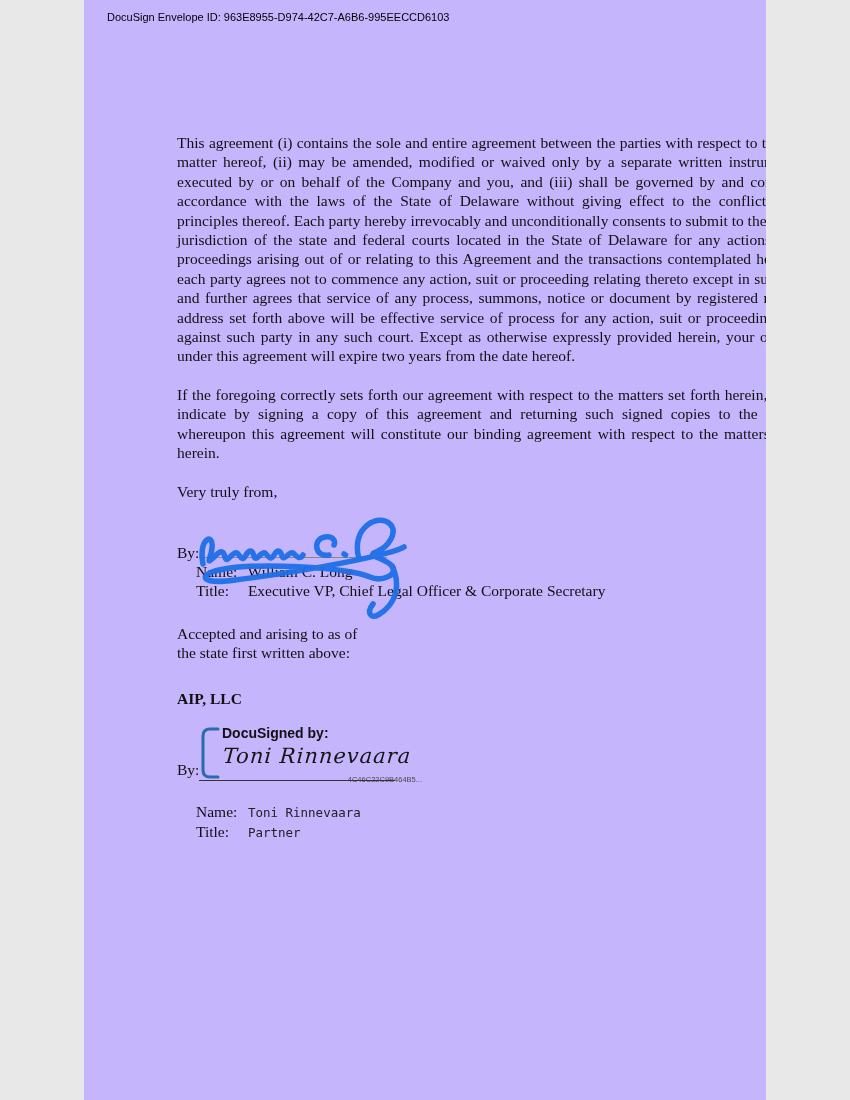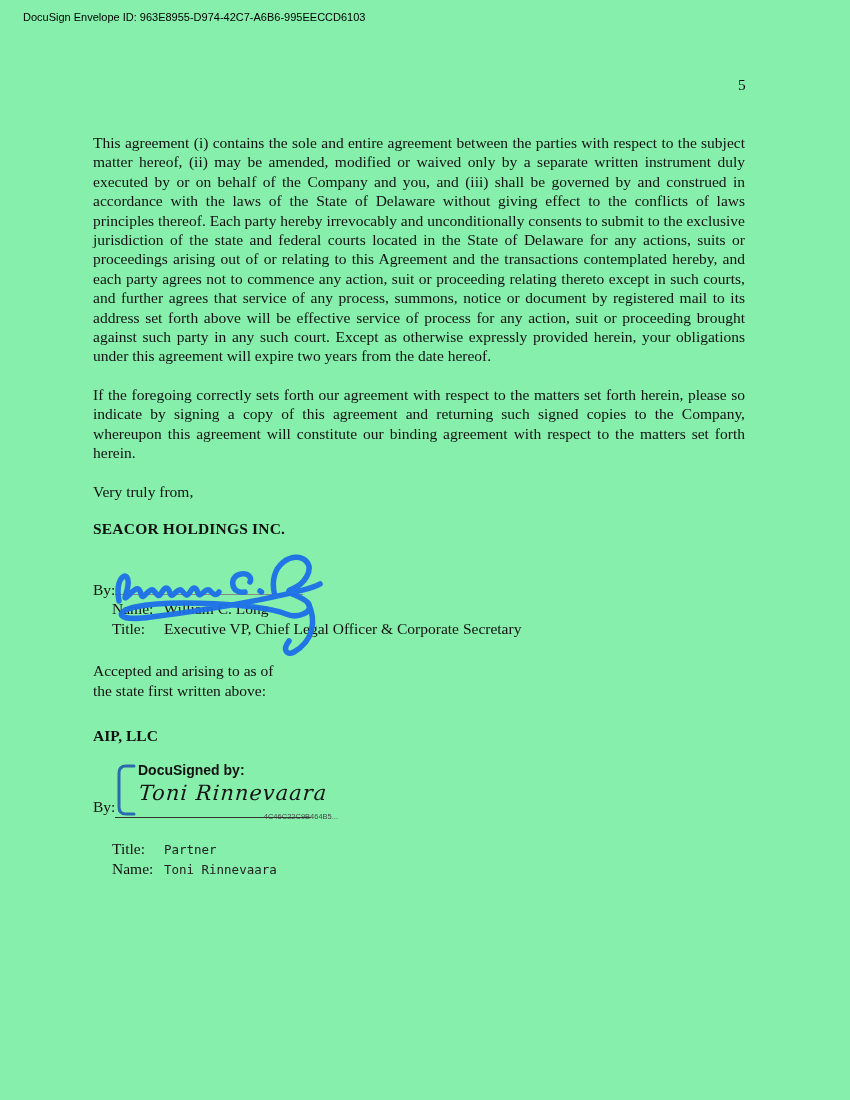--- a/index.html
+++ b/index.html
@@ -1,17 +1,17 @@
 <!DOCTYPE html>
 <html><head>
 <meta charset="utf-8">
 <style>
   html,body { margin:0; padding:0; background:#e8e8e8; }
   .page {
-    position:relative; width:850px; height:1100px; background:#86efac;
+    position:relative; width:682px; height:1100px; background:#c4b5fd;
     font-family:"Liberation Serif", serif; color:#111; overflow:hidden;
     margin:0 auto;
   }
   .envelope-id {
     position:absolute; left:23px; top:11px;
     font-family:"Liberation Sans", sans-serif; font-size:11px; color:#000;
   }
   .page-number { position:absolute; left:738px; top:76px; font-size:15.5px; }
   .content { position:absolute; left:93px; top:133px; width:652px; font-size:15.5px; line-height:19.4px; }
   .para { text-align:justify; margin:0 0 19px 0; }
@@ -56,21 +56,20 @@
 <div class="page">
 
   <div class="envelope-id">DocuSign Envelope ID: 963E8955-D974-42C7-A6B6-995EECCD6103</div>
   <div class="page-number">5</div>
 
   <div class="content">
 
     <p class="para">This agreement (i) contains the sole and entire agreement between the parties with respect to the subject matter hereof, (ii) may be amended, modified or waived only by a separate written instrument duly executed by or on behalf of the Company and you, and (iii) shall be governed by and construed in accordance with the laws of the State of Delaware without giving effect to the conflicts of laws principles thereof. Each party hereby irrevocably and unconditionally consents to submit to the exclusive jurisdiction of the state and federal courts located in the State of Delaware for any actions, suits or proceedings arising out of or relating to this Agreement and the transactions contemplated hereby, and each party agrees not to commence any action, suit or proceeding relating thereto except in such courts, and further agrees that service of any process, summons, notice or document by registered mail to its address set forth above will be effective service of process for any action, suit or proceeding brought against such party in any such court. Except as otherwise expressly provided herein, your obligations under this agreement will expire two years from the date hereof.</p>
     <p class="para">If the foregoing correctly sets forth our agreement with respect to the matters set forth herein, please so indicate by signing a copy of this agreement and returning such signed copies to the Company, whereupon this agreement will constitute our binding agreement with respect to the matters set forth herein.</p>
     <p class="closing">Very truly from,</p>
-    <p class="company">SEACOR HOLDINGS INC.</p>
 
     <div class="sig1">
       <svg class="sig1-svg" viewBox="0 0 246 126">
         <g fill="none" stroke="#1d6fe8" stroke-width="5.5" stroke-linecap="round" stroke-linejoin="round" opacity="0.95">
           <path d="M10,52 C5,26 21,20 19,36 C18,46 12,54 21,45 C27,39 30,37 32,45 C34,53 39,39 44,41 C47,43 49,51 53,43 C56,38 59,37 61,44 C63,51 68,39 72,41 C75,43 77,50 81,43 C84,38 87,37 89,44 C91,50 96,39 100,41 C103,43 106,49 110,43"></path>
           <path d="M136,43 C122,46 119,27 132,25 C140,24 143,29 141,33"></path>
           <path d="M151,42 l1.5,1"></path>
           <path d="M166,47 C157,15 186,1 197,12 C205,20 196,35 183,40 C172,44 193,46 199,54 C206,63 188,70 177,65 C152,55 62,50 26,58 C4,63 8,73 42,68 C122,58 200,42 211,35"></path>
           <path d="M199,54 C208,72 204,92 185,103 C178,107 173,101 180,92"></path>
         </g>
@@ -103,23 +102,23 @@
         <div class="ds-label">DocuSigned by:</div>
         <div class="ds-script">Toni Rinnevaara</div>
         <div class="ds-id">4C46C22C9B464B5...</div>
       </div>
       <span class="by2">By:</span>
       <div class="sig-underline2"></div>
     </div>
 
     <div class="sig2-rows">
       <div class="indent row">
+        <span class="lbl1">Name:</span>
+        <span class="mono-val">Toni Rinnevaara</span>
+      </div>
+      <div class="indent row">
         <span class="lbl1">Title:</span>
         <span class="mono-val">Partner</span>
-      </div>
-      <div class="indent row">
-        <span class="lbl1">Name:</span>
-        <span class="mono-val">Toni Rinnevaara</span>
       </div>
     </div>
 
   </div>
 </div>
 
 </body></html>

